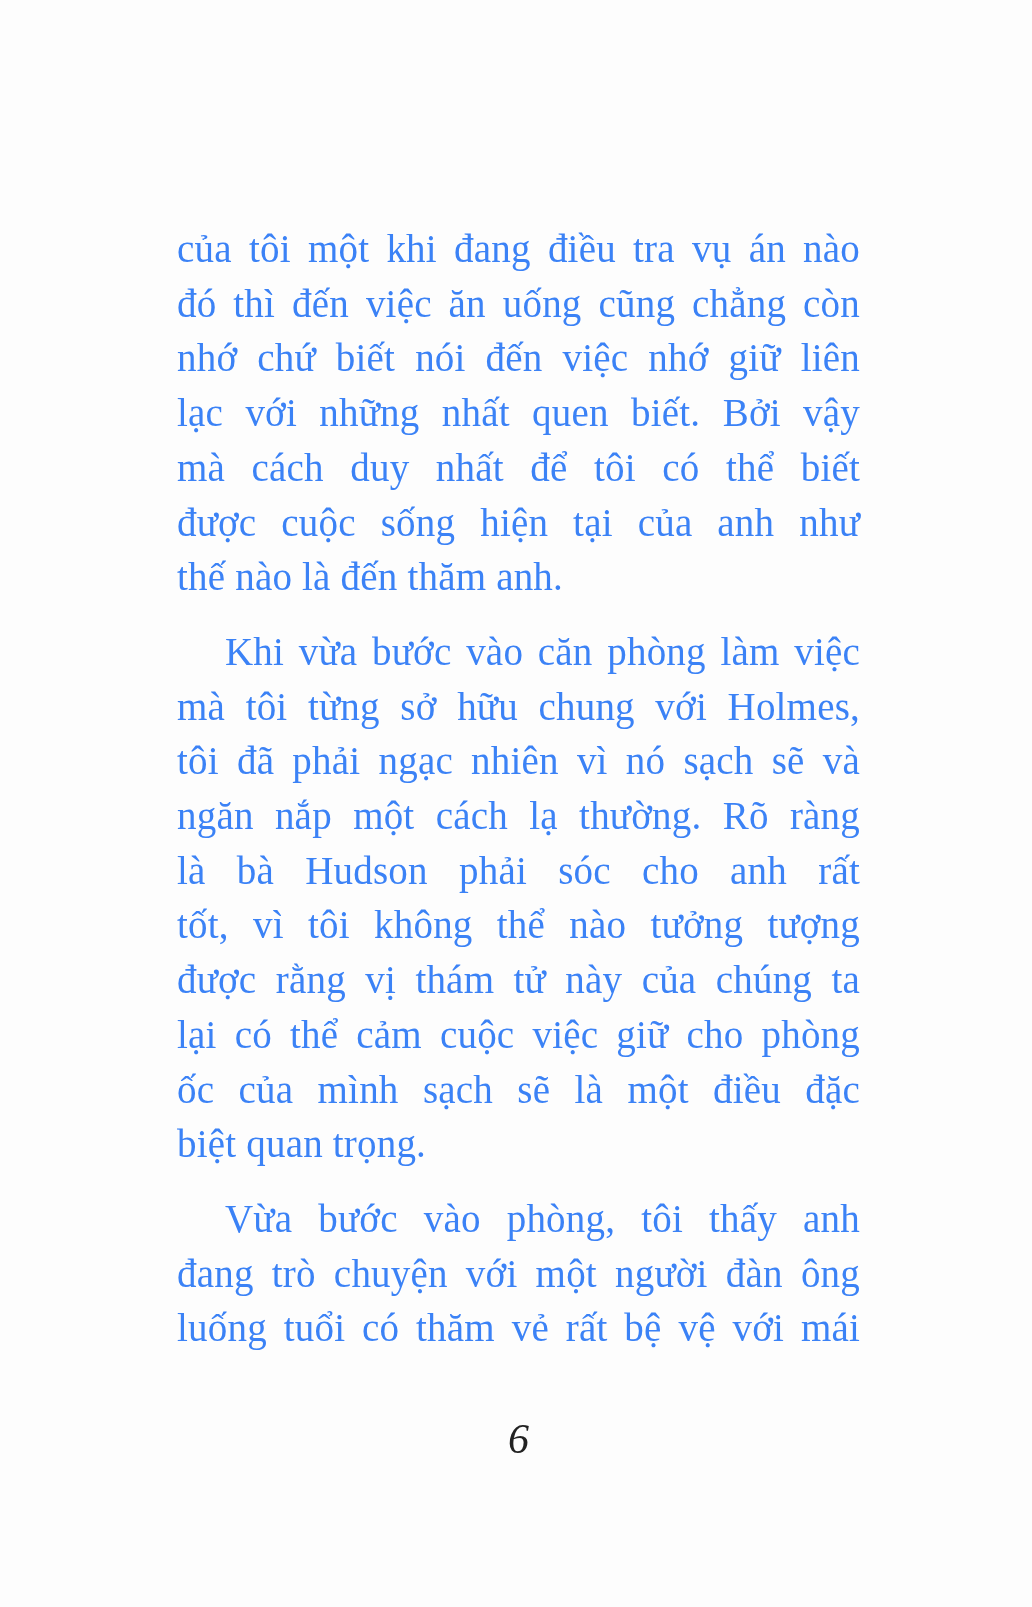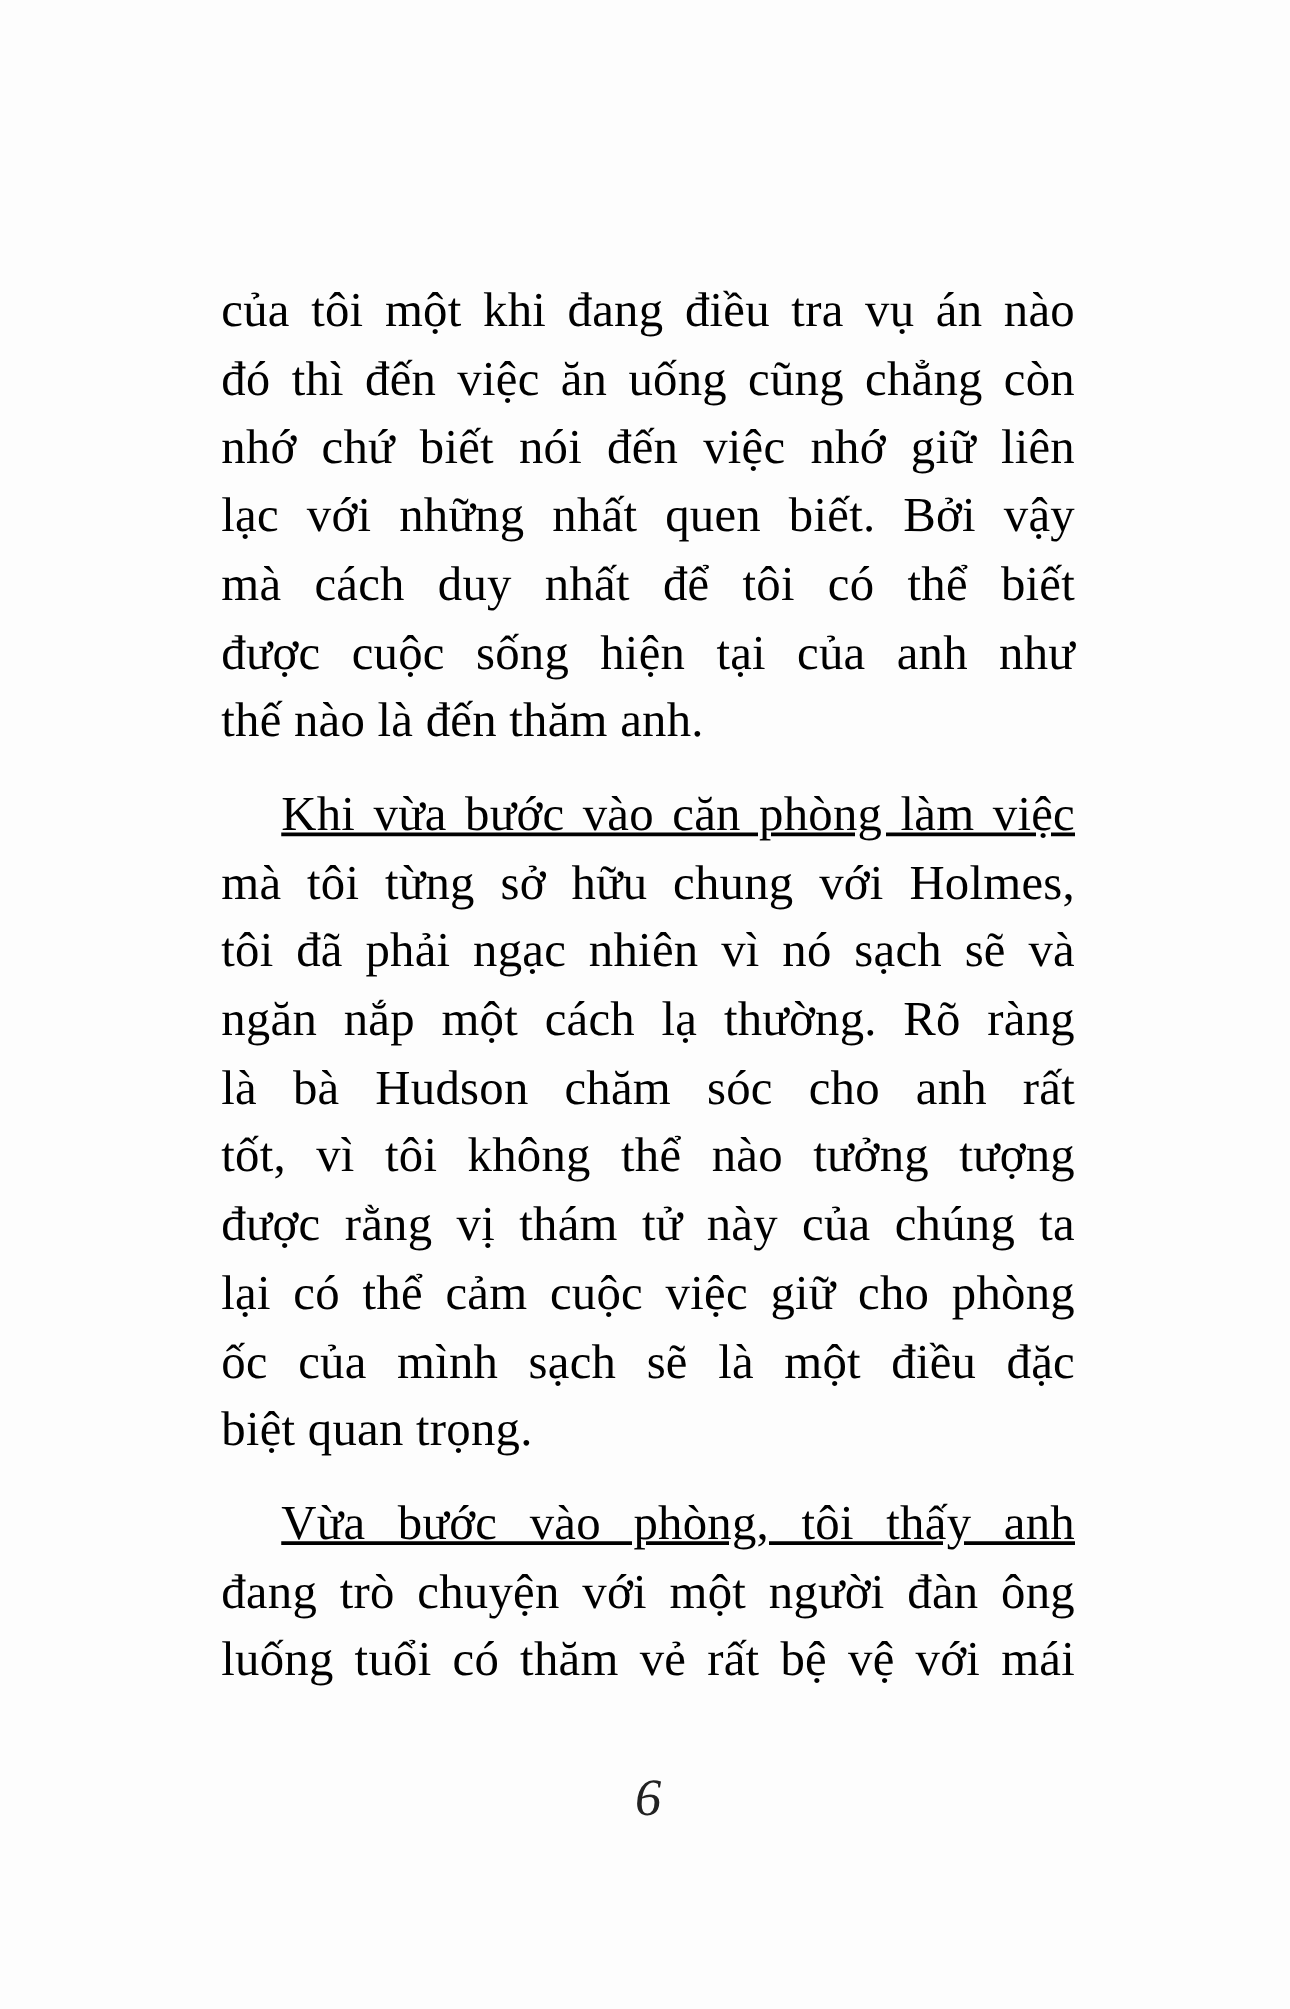--- a/index.html
+++ b/index.html
@@ -30,56 +30,55 @@
   .line {
     font-size: 39px;
     line-height: 54.7px;
     text-align: justify;
     text-align-last: justify;
     white-space: nowrap;
     letter-spacing: 0.2px;
   }
   .line.first-indent {
     padding-left: 48px;
-    text-decoration: underline;
   }
   .line.flush-last {
     text-align-last: left;
   }
   .page-number {
     position: absolute;
     top: 1415px;
     left: 177px;
     width: 683px;
     text-align: center;
     font-size: 42px;
     font-style: italic;
     color: #222222;
   }
 </style>
 </head>
 <body>
 
 <div class="page" style="background: rgb(253, 253, 253);">
-  <main class="text-block" style="color: #000000;">
+  <main class="text-block" style="color: #3b82f6;">
       <div class="paragraph">
         <div class="line">của tôi một khi đang điều tra vụ án nào</div>
         <div class="line">đó thì đến việc ăn uống cũng chẳng còn</div>
         <div class="line">nhớ chứ biết nói đến việc nhớ giữ liên</div>
         <div class="line">lạc với những nhất quen biết. Bởi vậy</div>
         <div class="line">mà cách duy nhất để tôi có thể biết</div>
         <div class="line">được cuộc sống hiện tại của anh như</div>
         <div class="line flush-last">thế nào là đến thăm anh.</div>
       </div>
       <div class="paragraph">
         <div class="line first-indent">Khi vừa bước vào căn phòng làm việc</div>
         <div class="line">mà tôi từng sở hữu chung với Holmes,</div>
         <div class="line">tôi đã phải ngạc nhiên vì nó sạch sẽ và</div>
         <div class="line">ngăn nắp một cách lạ thường. Rõ ràng</div>
-        <div class="line">là bà Hudson chăm sóc cho anh rất</div>
+        <div class="line">là bà Hudson phải sóc cho anh rất</div>
         <div class="line">tốt, vì tôi không thể nào tưởng tượng</div>
         <div class="line">được rằng vị thám tử này của chúng ta</div>
         <div class="line">lại có thể cảm cuộc việc giữ cho phòng</div>
         <div class="line">ốc của mình sạch sẽ là một điều đặc</div>
         <div class="line flush-last">biệt quan trọng.</div>
       </div>
       <div class="paragraph">
         <div class="line first-indent">Vừa bước vào phòng, tôi thấy anh</div>
         <div class="line">đang trò chuyện với một người đàn ông</div>
         <div class="line">luống tuổi có thăm vẻ rất bệ vệ với mái</div>

